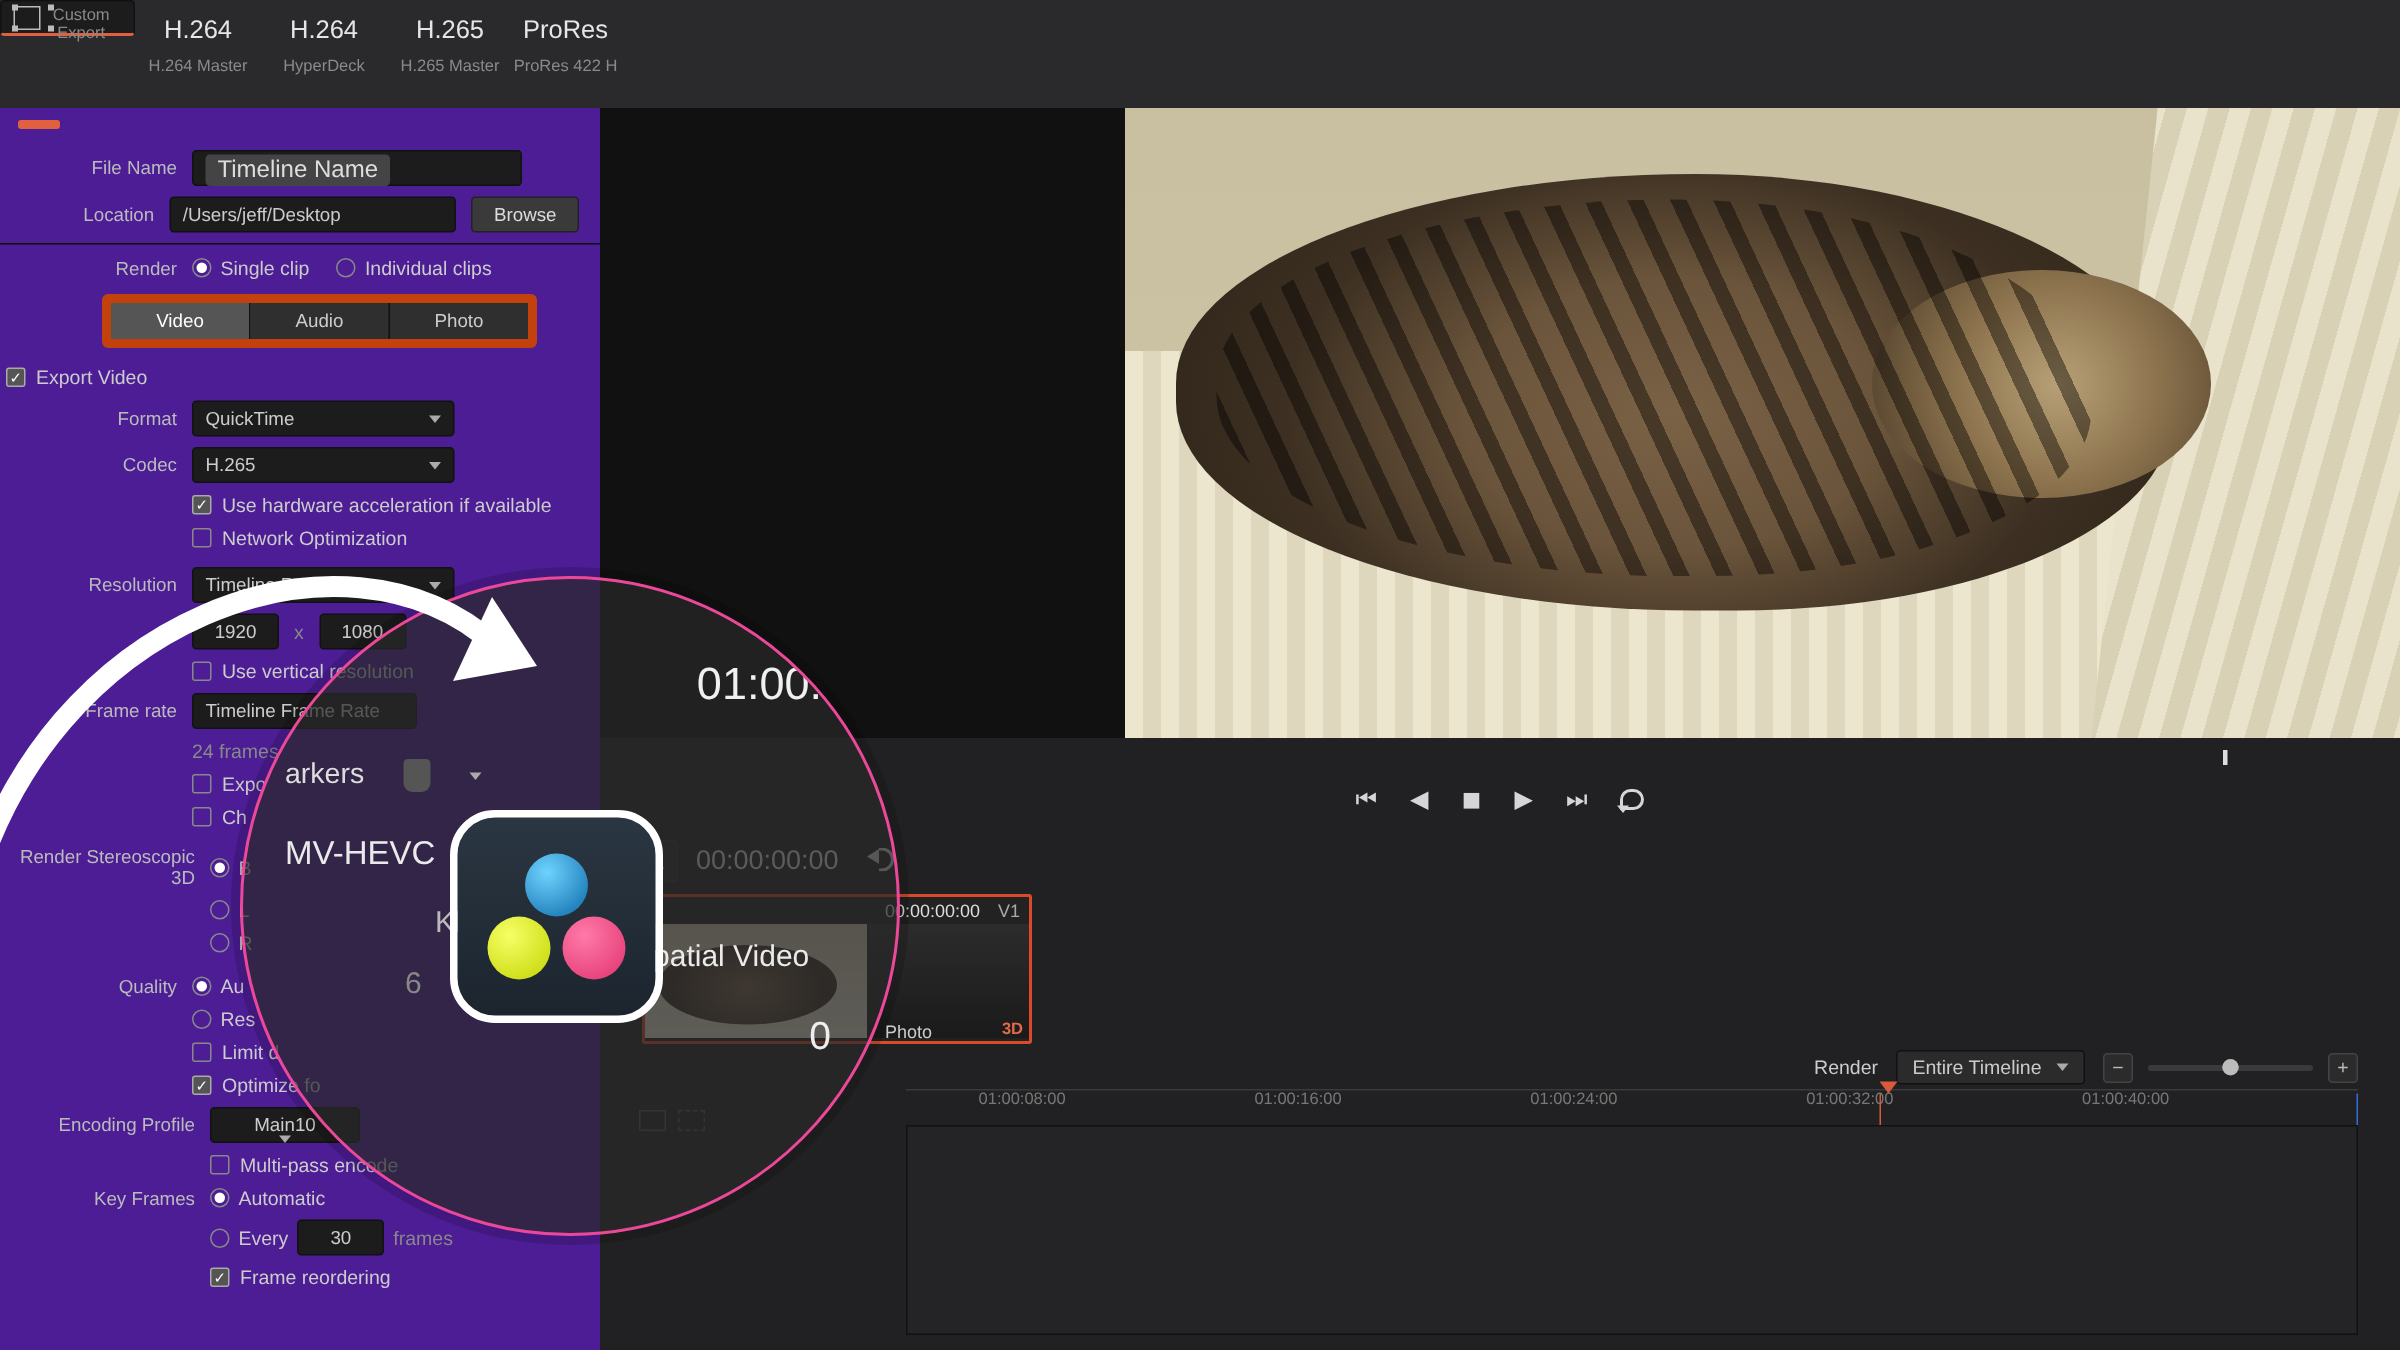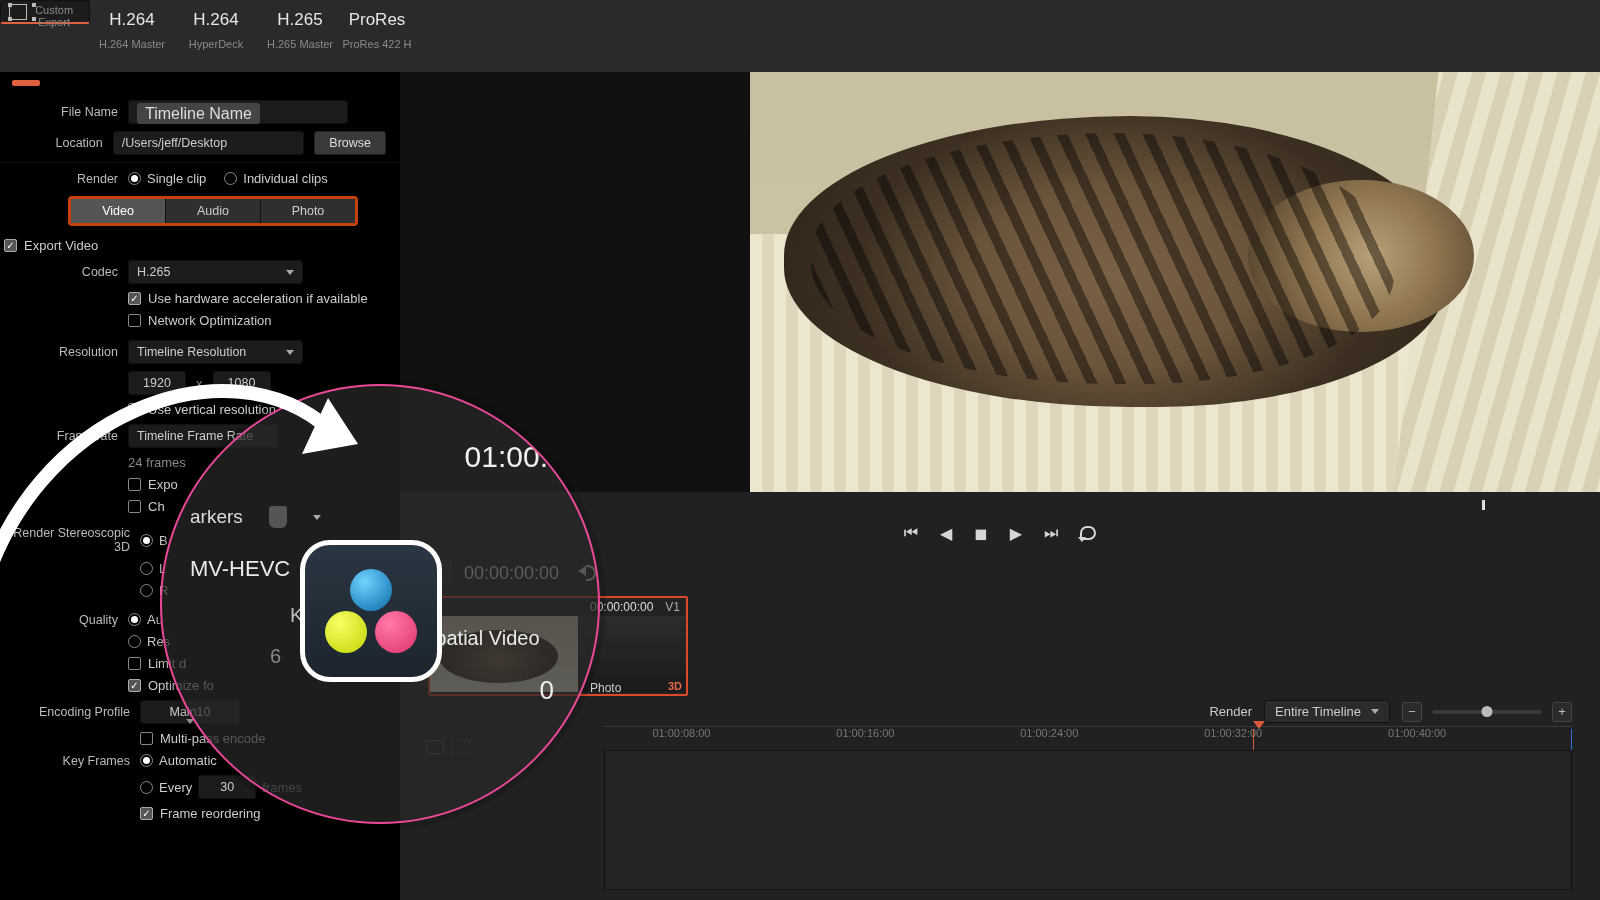--- a/index.html
+++ b/index.html
@@ -11,34 +11,34 @@
 .preset-title { font-size: 17px; color: #e6e6e6; font-weight: 400; }
 .preset-sub { font-size: 11px; color: #8a8a8a; margin-top: 8px; }
 .preset.wide { width: 90px; }
 .preset.sel { border-bottom: 2px solid #e06040; }
 .ce-icon { width: 24px; height: 16px; margin: 1px auto 0; border: 1.5px solid #bbb; position: relative; }
 .ce-icon:before, .ce-icon:after { content:""; position:absolute; width:4px; height:4px; background:#bbb; }
 .ce-icon:before { left:-2px; top:-2px; box-shadow: 24px 0 #bbb; }
 .ce-icon:after { left:-2px; bottom:-2px; box-shadow: 24px 0 #bbb; }
 
 
-.left { position: absolute; top: 72px; left: 0; width: 400px; bottom: 0; background: #000000; padding: 14px 14px 14px 10px; z-index: 2; }
+.left { position: absolute; top: 72px; left: 0; width: 400px; bottom: 0; background: #4c1d95; padding: 14px 14px 14px 10px; z-index: 2; }
 .row { display: flex; align-items: center; margin-bottom: 7px; }
 .lbl { width: 118px; text-align: right; padding-right: 10px; color: #bbb; font-size: 12.5px; }
 .lbl.tight { width: 130px; }
 .inp, .sel { background: #1c1c1c; border: 1px solid #111; border-radius: 3px; color: #ccc; padding: 4px 8px; font-size: 12.5px; height: 24px; }
 .inp { width: 220px; }
 .sel { width: 175px; display:flex; align-items:center; justify-content:space-between; }
 .btn { background: #3a3a3a; border: 1px solid #222; border-radius: 3px; color: #ddd; padding: 4px 14px; font-size: 12.5px; }
 .tag { background:#444; color:#ddd; border-radius:3px; padding:2px 8px; font-size:16px; }
 .radio { width:13px; height:13px; border-radius:50%; border:1px solid #888; display:inline-flex; align-items:center; justify-content:center; margin-right:6px; }
 .radio.on:after{content:"";width:7px;height:7px;background:#fff;border-radius:50%;}
 .chk { width:13px; height:13px; border:1px solid #888; border-radius:2px; display:inline-flex; align-items:center; justify-content:center; margin-right:7px; font-size:10px; color:#fff;}
 .chk.on{ background:#555; border-color:#aaa; }
-.seg { display:flex; margin:10px 0 12px 58px; width:290px; border:3px solid #c2410c; border-radius:4px; overflow:hidden;}
+.seg { display:flex; margin:10px 0 12px 58px; width:290px; border:6px solid #c2410c; border-radius:4px; overflow:hidden;}
 .seg > div{ flex:1; text-align:center; padding:5px 0; background:#2f2f2f; color:#ccc; font-size:12.5px; cursor:pointer; border-right:1px solid #111;}
 .seg > div:last-child{border-right:none;}
 .seg > div.on{ background:#555; color:#fff; }
 .mini { width:58px !important; text-align:center; }
 .caret{ width:0;height:0;border-left:4px solid transparent;border-right:4px solid transparent;border-top:5px solid #aaa; }
 .hr { height:1px; background:#0d0d0d; margin:4px -14px 8px -10px; }
 
 
 .right { position:absolute; top:0; left:400px; right:0; bottom:0; background:#212123; z-index:1; }
 .tc-bar{ position:absolute; top:0; left:0; right:0; height:22px; color:#bbb; font-size:12px; padding:3px 10px; }
@@ -165,20 +165,27 @@
     <div class="on">Video</div>
     <div>Audio</div>
     <div>Photo</div>
   </div>
 
   <div class="row" style="margin-left:-6px;">
     <span class="chk on">✓</span>
     <span>Export Video</span>
   </div>
 
+  <div class="row" style="margin-top:8px;">
+    <div class="lbl">Format</div>
+    <div class="sel">
+        <span>QuickTime</span>
+        <span class="caret"></span>
+      </div>
+  </div>
   <div class="row">
     <div class="lbl">Codec</div>
     <div class="sel">
         <span>H.265</span>
         <span class="caret"></span>
       </div>
   </div>
   <div class="row">
       <div class="lbl"></div>
     <span class="chk on">✓</span>

